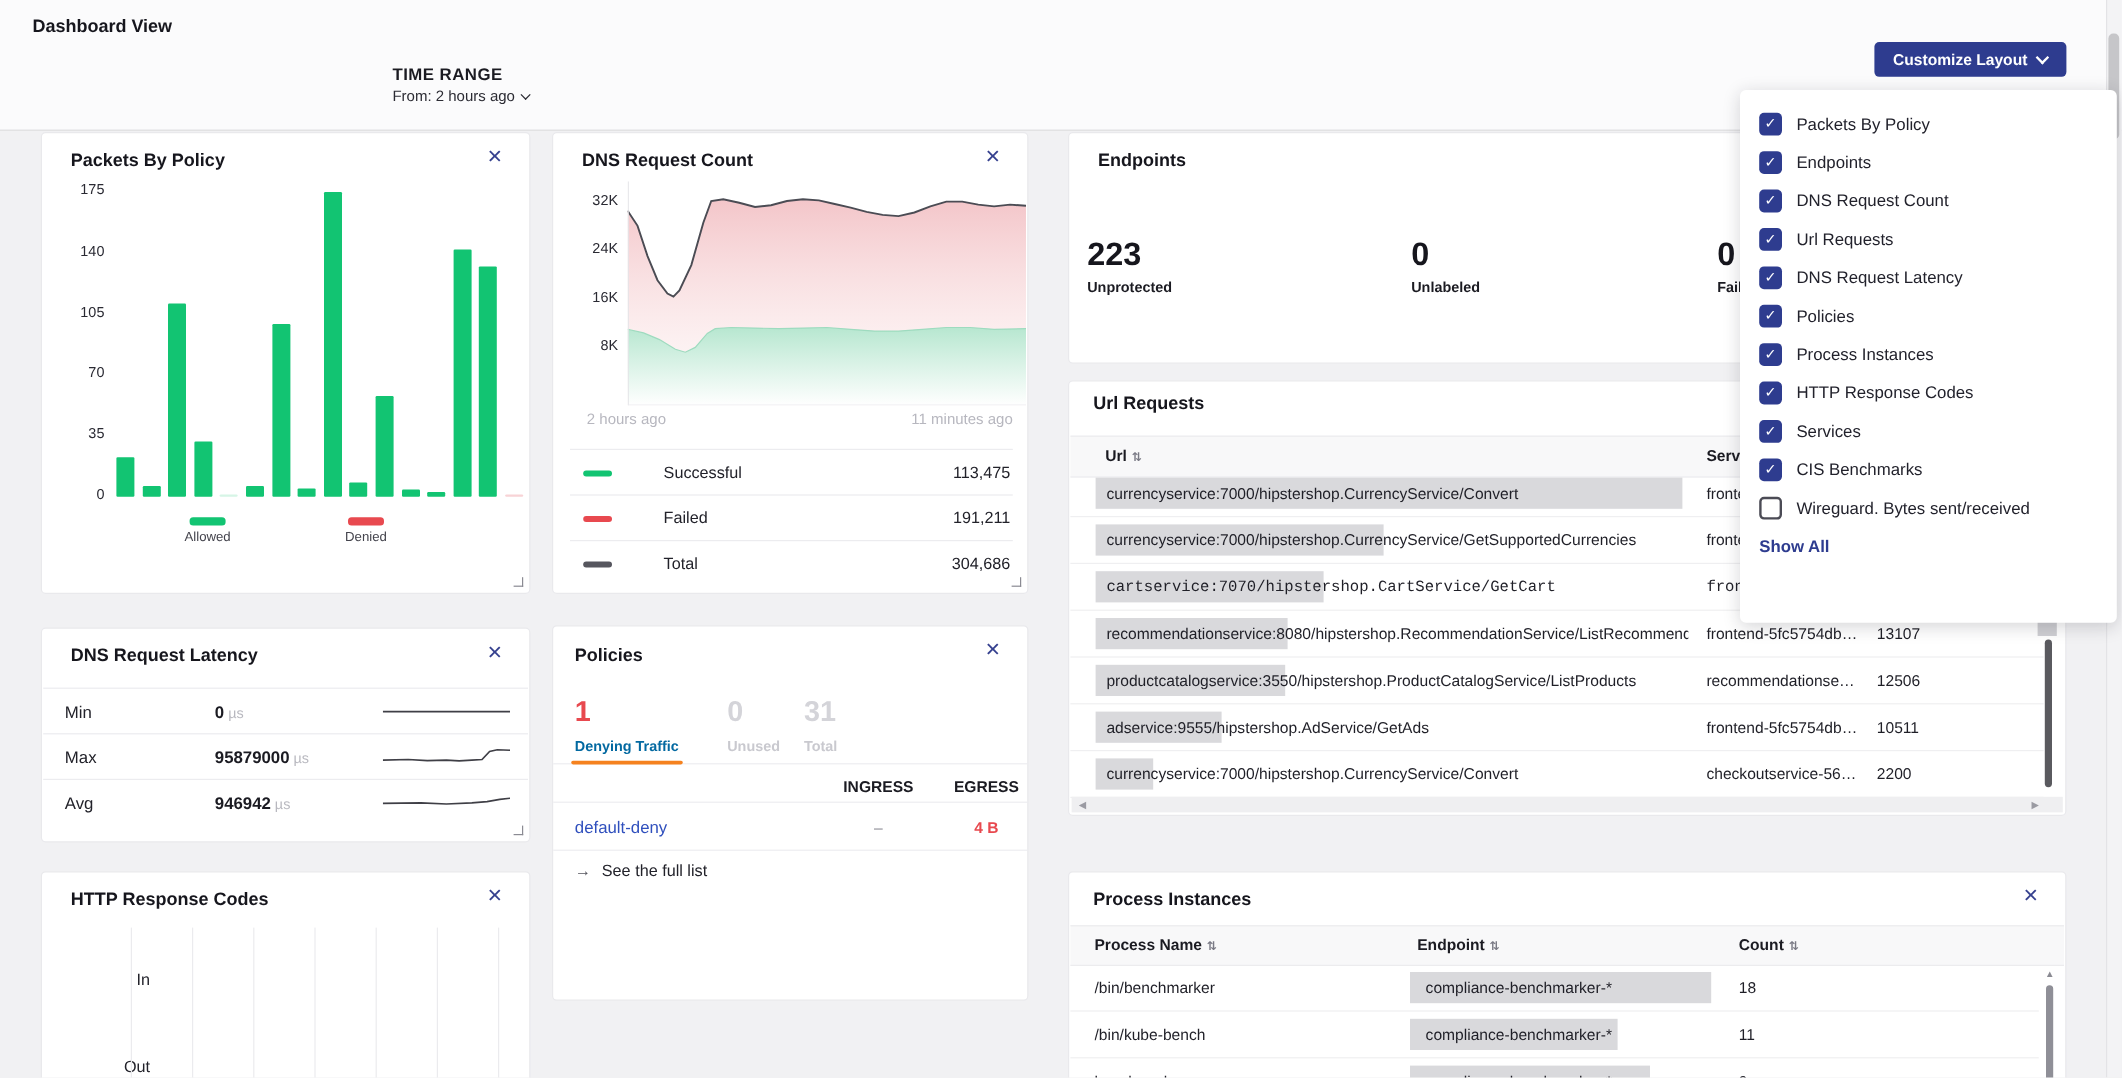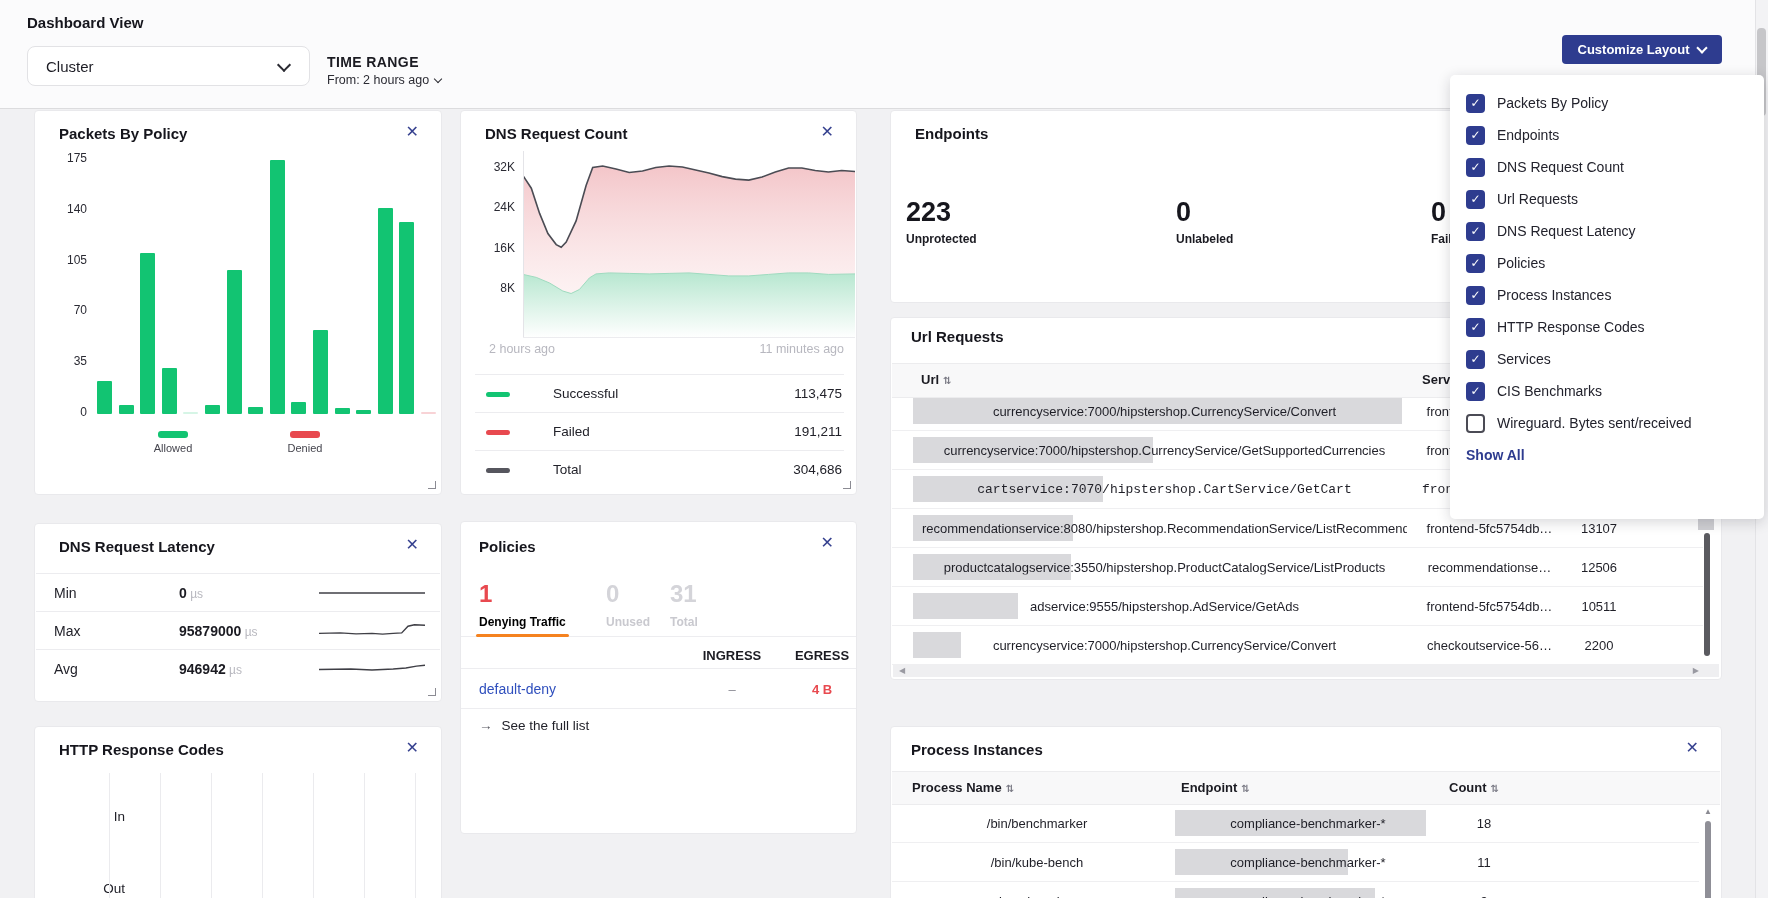--- a/index.html
+++ b/index.html
@@ -46,21 +46,21 @@
   #endpoints-card{left:890px;top:110px;width:832px;height:193px;}
   .ep-stat{position:absolute;top:88px;}
   .ep-value{font-size:27px;font-weight:700;color:#16161d;line-height:1;}
   .ep-label{font-size:12px;font-weight:700;color:#1b1b22;margin-top:6px;}
   
   .thead{position:absolute;left:1px;right:1px;background:#f8f8f9;border-top:1px solid #ececee;border-bottom:1px solid #ececee;}
   .th{position:absolute;font-size:13px;font-weight:700;color:#1b1b22;cursor:pointer;}
   .sort-ic{font-size:10px;color:#7a7a85;margin-left:4px;}
   .trow{position:absolute;left:1px;right:18px;border-bottom:1px solid #efeff1;}
   .chip{position:absolute;background:#d9d9dc;height:26px;top:50%;margin-top:-13px;}
-  .cell{position:absolute;font-size:13px;color:#1f1f27;white-space:nowrap;overflow:hidden;top:50%;transform:translateY(-50%);text-align:center;}
+  .cell{position:absolute;font-size:13px;color:#1f1f27;white-space:nowrap;overflow:hidden;top:50%;transform:translateY(-50%);}
   
   #url-card{left:890px;top:317px;width:832px;height:363px;}
   #url-card .card-title{left:20px;top:10px;}
   #url-thead{top:45px;height:33px;}
   
   #process-card{left:890px;top:726px;width:832px;height:200px;}
   #process-card .card-title{left:20px;top:14px;}
   #process-thead{top:44px;height:32px;}
   
   .hscroll{position:absolute;left:2px;right:2px;bottom:2px;height:13px;background:#efeff1;}
@@ -100,24 +100,20 @@
   .show-all{margin:8px 0 0 16px;font-size:14px;font-weight:700;color:#2e3c8f;cursor:pointer;}
   
   #page-scrollbar{position:absolute;right:0;top:0;width:12px;height:898px;background:#f3f3f5;border-left:1px solid #e3e3e6;z-index:40;}
   #page-scroll-thumb{position:absolute;left:1px;top:28px;width:9px;height:88px;background:#c6c6c9;border-radius:4px;}
 </style>
 </head>
 <body>
 
 <div class="topbar">
   <div class="page-title">Dashboard View</div>
-  <div class="cluster-select">
-    <span class="sel-label">Cluster</span>
-    <span class="chev"></span>
-  </div>
   <div class="timerange">
     <div class="tr-label">TIME RANGE</div>
     <div class="tr-value">
       <span>From: 2 hours ago</span>
       <span class="chev small"></span>
     </div>
   </div>
   <button class="customize-btn">
     <span>Customize Layout</span>
     <span class="chev"></span>
@@ -318,21 +314,21 @@
     </div>
   <div class="rs-handle"></div>
 </div>
 
 <div class="card" id="policies-card">
   <div class="card-title">Policies</div>
   <button class="close-x">✕</button>
   <div id="policies-tabs">
       <div class="pol-tab" style="left: 18px;">
         <div class="pol-num" style="color: rgb(232, 73, 79);">1</div>
-        <div class="pol-lab" style="color: #000000;">Denying Traffic</div>
+        <div class="pol-lab" style="color: #0369a1;">Denying Traffic</div>
       </div>
       <div class="pol-tab" style="left: 145px;">
         <div class="pol-num" style="color: rgb(212, 212, 217);">0</div>
         <div class="pol-lab" style="color: rgb(201, 201, 207);">Unused</div>
       </div>
       <div class="pol-tab" style="left: 209px;">
         <div class="pol-num" style="color: rgb(212, 212, 217);">31</div>
         <div class="pol-lab" style="color: rgb(201, 201, 207);">Total</div>
       </div>
     </div>

